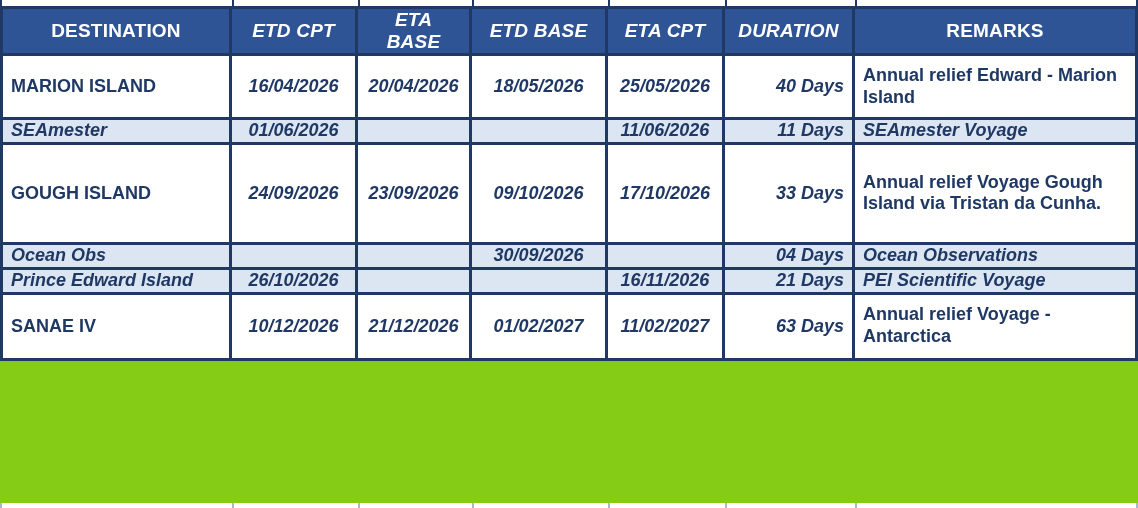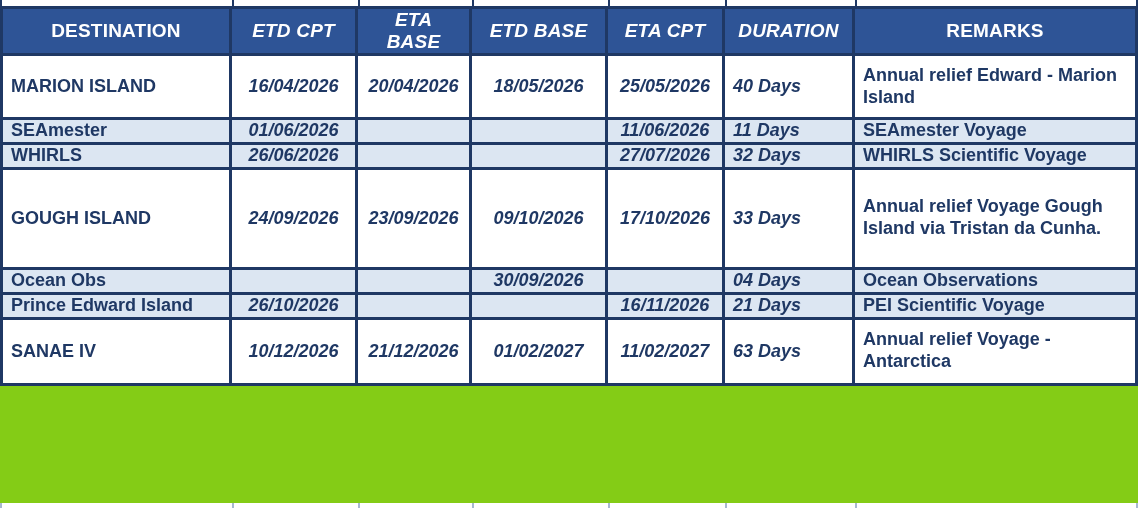--- a/index.html
+++ b/index.html
@@ -86,26 +86,26 @@
   tbody td {
     color: #1f3864;
     font-size: 18px;
     font-weight: bold;
   }
   tbody tr.shade td { background: #dce6f2; }
   tbody tr.plain td { background: #ffffff; }
 
   td.c-dest   { text-align: left;   font-style: normal; margin-top: 48px; }
   td.c-date   { text-align: center; font-style: italic; }
-  td.c-dur    { text-align: left; font-style: italic; }
+  td.c-dur    { text-align: right; font-style: italic; }
   td.c-rem    { text-align: left;   font-style: normal; line-height: 1.22; }
 
   
   tr.h-tall   td { height: 64px; }
-  tr.h-short  td { height: 14px; }
+  tr.h-short  td { height: 14px; font-style: italic; }
   tr.h-mid    td { height: 58px; }
   tr.h-xtall  td { height: 100px; }
   tr.h-last   td { height: 66px; }
 
   
   .bottom-sliver {
     position: absolute;
     left: 0;
     bottom: 0;
     width: 1138px;
@@ -175,29 +175,20 @@
       <tr class="shade h-short">
         <td class="c-dest">SEAmester</td>
         <td class="c-date">01/06/2026</td>
         <td class="c-date"></td>
         <td class="c-date"></td>
         <td class="c-date">11/06/2026</td>
         <td class="c-dur">11 Days</td>
         <td class="c-rem">SEAmester Voyage</td>
       </tr>
 
-      <tr class="shade h-short">
-        <td class="c-dest">WHIRLS</td>
-        <td class="c-date">26/06/2026</td>
-        <td class="c-date"></td>
-        <td class="c-date"></td>
-        <td class="c-date">27/07/2026</td>
-        <td class="c-dur">32 Days</td>
-        <td class="c-rem">WHIRLS Scientific Voyage</td>
-      </tr>
 
 
       <tr class="plain h-xtall">
         <td class="c-dest">GOUGH ISLAND</td>
         <td class="c-date">24/09/2026</td>
         <td class="c-date">23/09/2026</td>
         <td class="c-date">09/10/2026</td>
         <td class="c-date">17/10/2026</td>
         <td class="c-dur">33 Days</td>
         <td class="c-rem">Annual relief Voyage Gough Island via Tristan da Cunha.</td>

